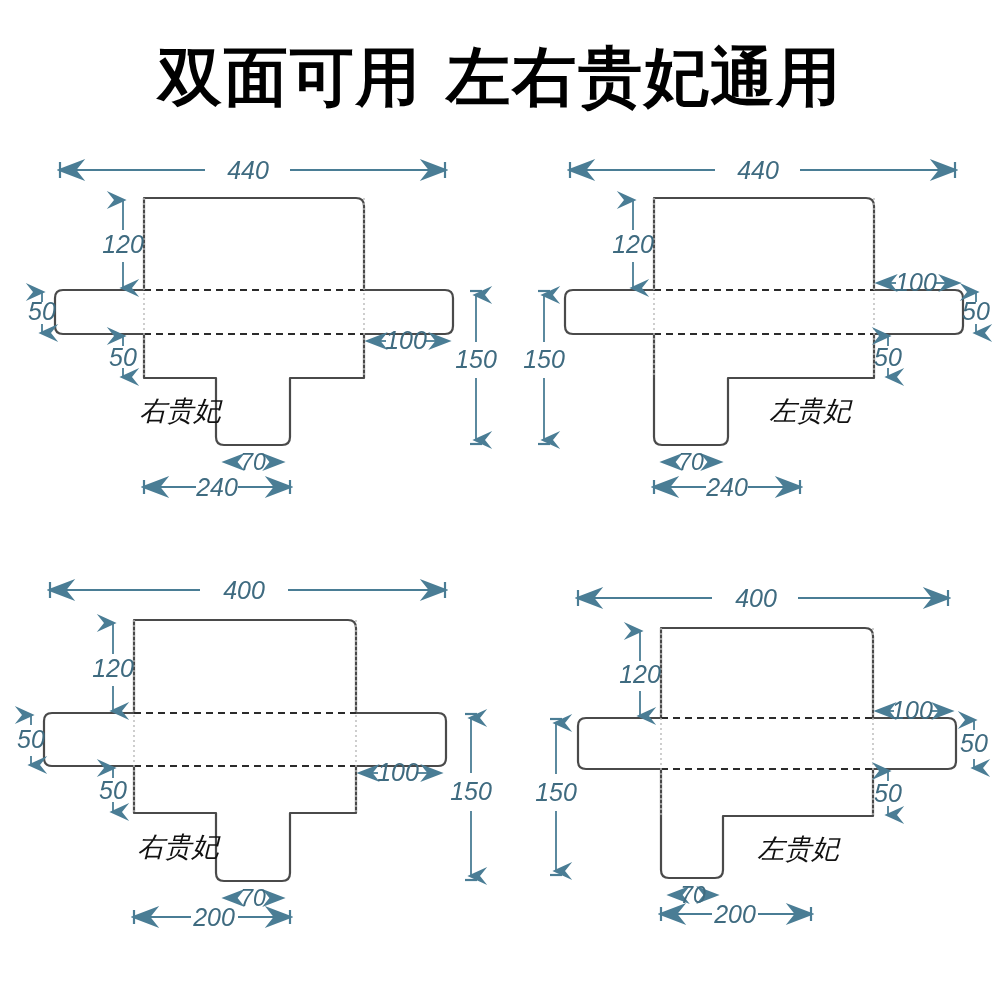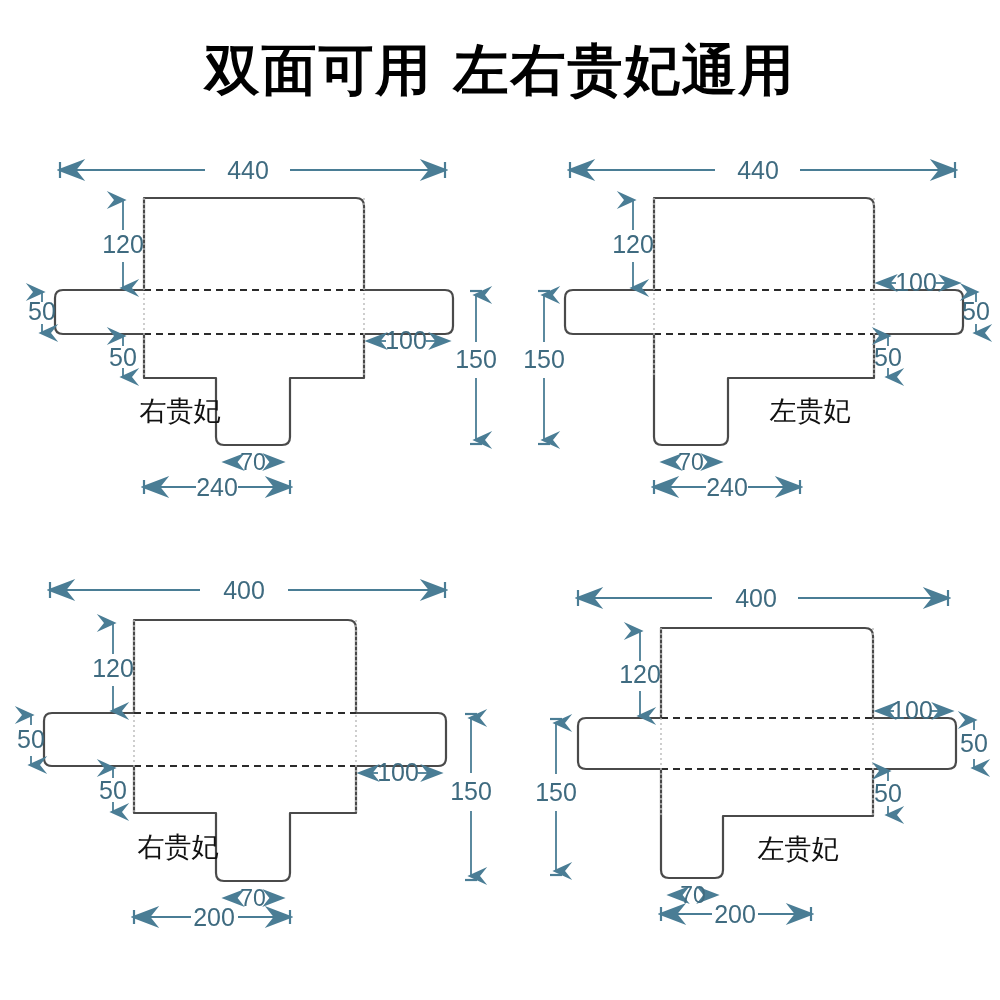--- a/index.html
+++ b/index.html
@@ -8,29 +8,29 @@
     background:#ffffff;
     font-family:"Liberation Sans","DejaVu Sans",sans-serif;
     overflow:hidden;
   }
   #page{position:relative;width:1000px;height:1000px;}
 
   .title{
     position:absolute;
     top:34px;left:0;width:1000px;
     text-align:center;
-    font-size:55px;
+    font-size:64px;
     font-weight:700;
     letter-spacing:2px;
     color:#000000;
     font-family:"DejaVu Sans","Liberation Sans",sans-serif;
     white-space:pre;
   }
 
-  .panel{position:absolute;}
+  .panel{position:absolute;font-style:italic;}
   .panel svg{display:block;}
 
   text.dim{
     font-family:"Liberation Sans","DejaVu Sans",sans-serif;
     font-size:25px;
     fill:#3f6b80;
   }
   text.dim-sm{
     font-family:"Liberation Sans","DejaVu Sans",sans-serif;
     font-size:23px;

